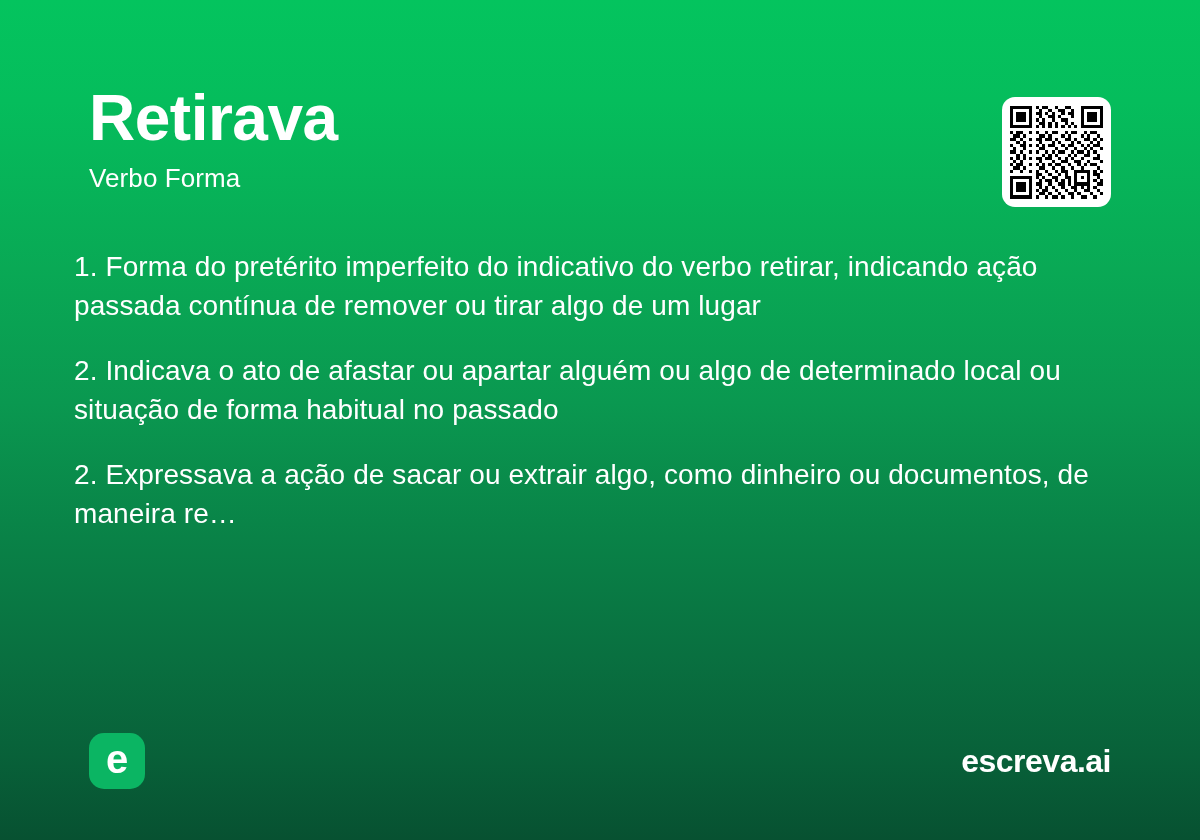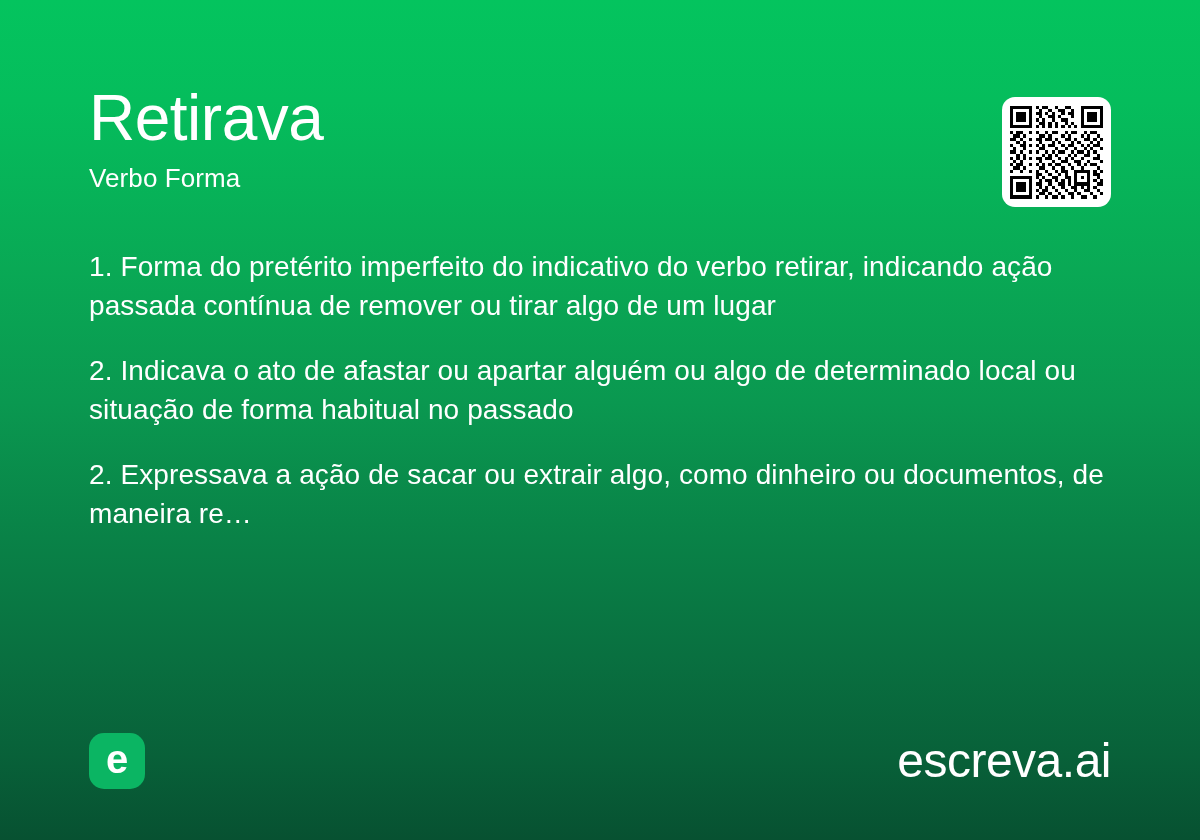--- a/index.html
+++ b/index.html
@@ -28,21 +28,21 @@
 
   
   .header {
     position:absolute;
     left:89px;
     top:86px;
     right:89px;
   }
   .word-title {
     font-size:64px;
-    font-weight:400;
+    font-weight:700;
     line-height:1.0;
     color:#ffffff;
     letter-spacing:-0.5px;
     white-space:nowrap;
   }
   .word-class {
     margin-top:14px;
     font-size:26px;
     font-weight:500;
     line-height:1.1;
@@ -59,21 +59,21 @@
     height:110px;
     background:#ffffff;
     border-radius:13px;
     padding:8px;
   }
   .qr-card svg { display:block; width:100%; height:100%; }
 
   
   .definitions {
     position:absolute;
-    left:89px;
+    left:74px;
     top:248px;
     width:1020px;
   }
   .definition {
     font-size:28px;
     line-height:38.5px;
     font-weight:400;
     color:#ffffff;
     letter-spacing:0.1px;
     margin-bottom:27px;
@@ -103,22 +103,22 @@
   }
   .logo-mark span {
     font-size:40px;
     font-weight:700;
     color:#ffffff;
     line-height:1;
     position:relative;
     top:-2px;
   }
   .brand {
-    font-size:48px;
-    font-weight:400;
+    font-size:32px;
+    font-weight:700;
     color:#ffffff;
     letter-spacing:-0.5px;
     line-height:1;
     white-space:nowrap;
   }
 </style>
 </head>
 <body>
 
 <div class="card">

